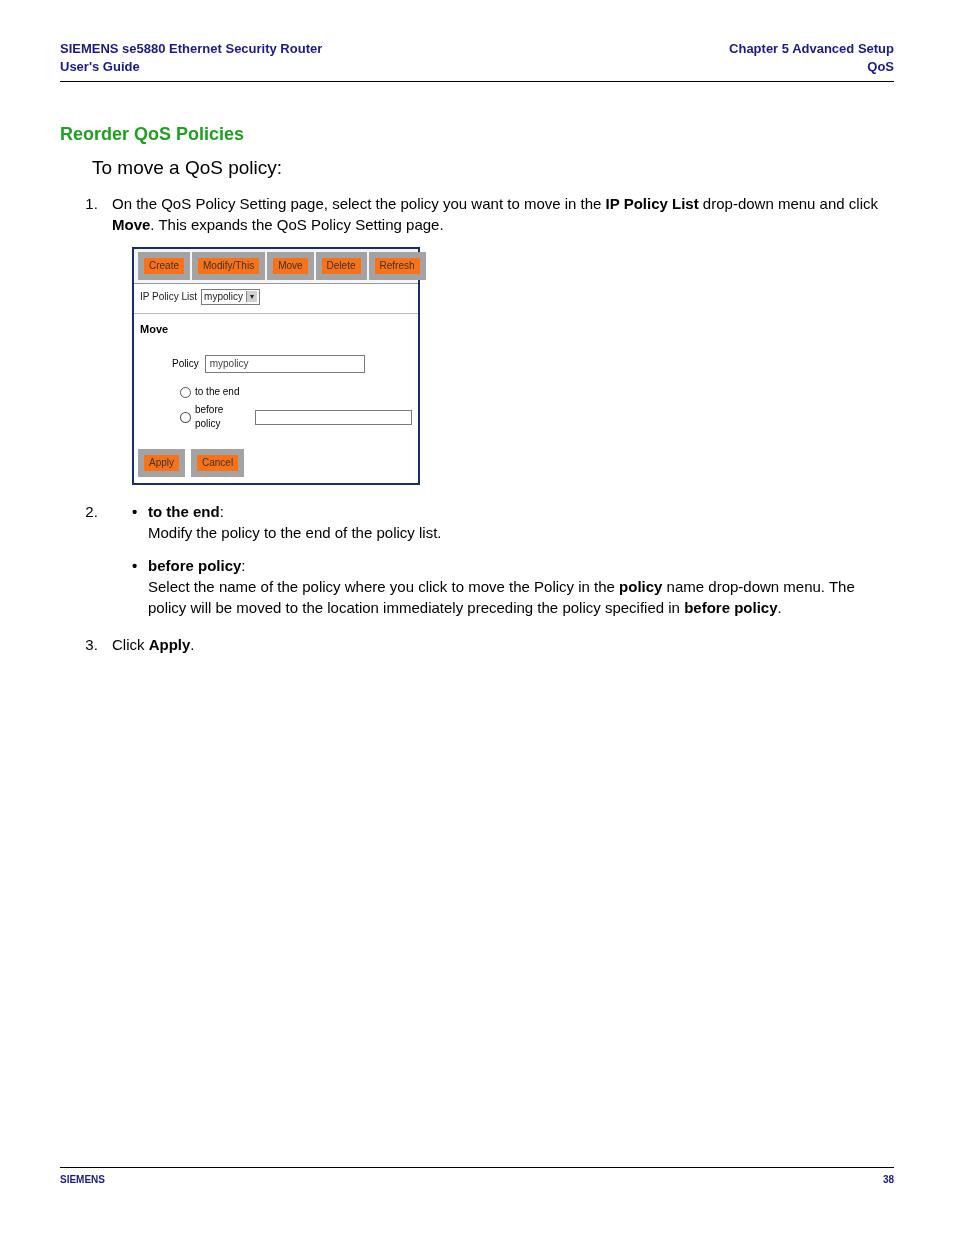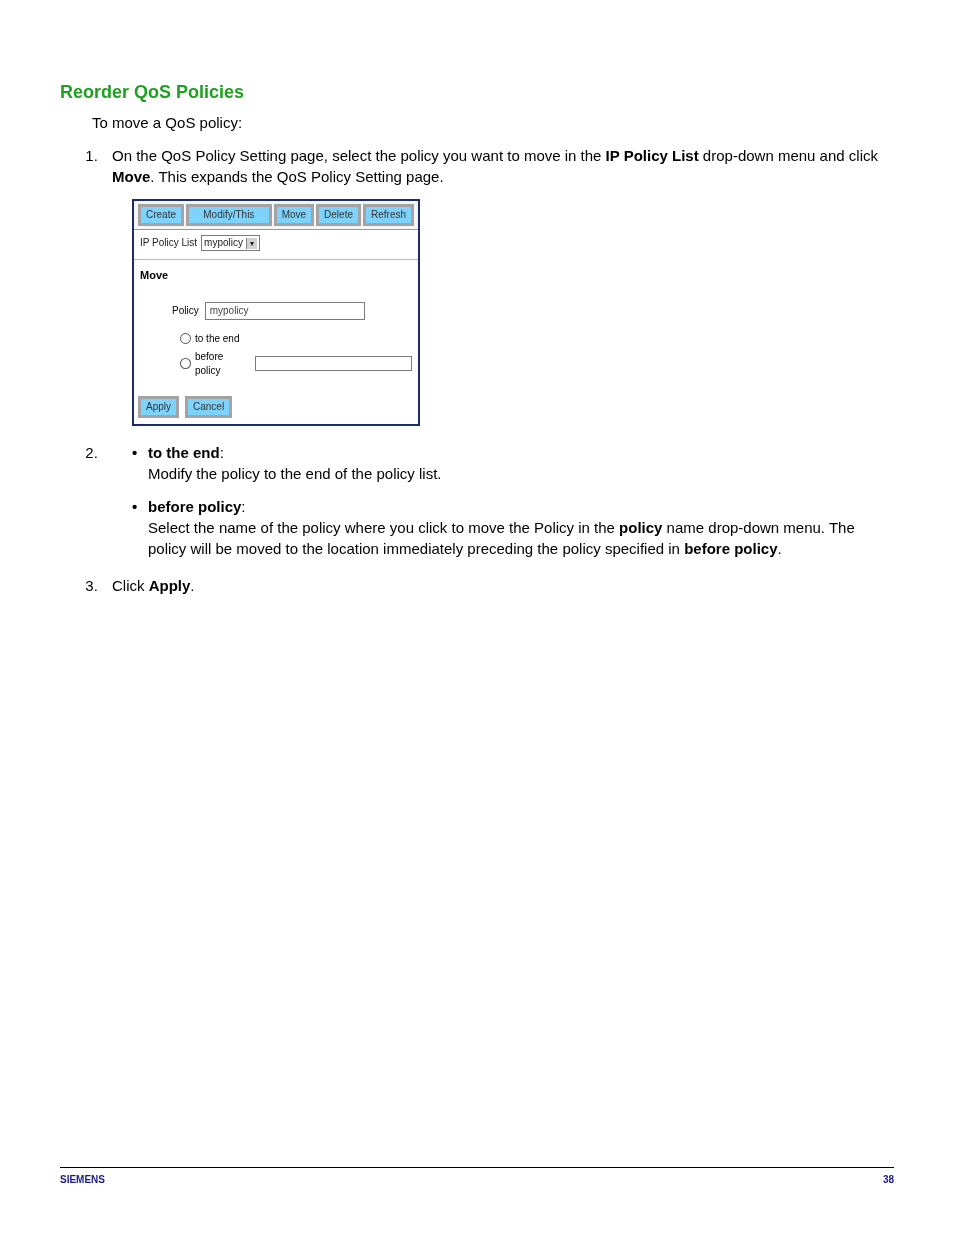--- a/index.html
+++ b/index.html
@@ -28,21 +28,21 @@
   .header-left { text-align: left; line-height: 1.35; }
   .header-right { text-align: right; line-height: 1.35; }
   .section-title {
     color: #1fa020;
     font-size: 18px;
     font-weight: bold;
     margin-top: 42px;
     margin-bottom: 10px;
   }
   .body-text {
-    font-size: 15px;
+    font-size: 19px;
     color: #000;
     line-height: 1.35;
     margin-left: 32px;
   }
   ol.steps {
     font-size: 15px;
     margin: 12px 0 0 0;
     padding-left: 42px;
   }
   ol.steps > li { margin-bottom: 16px; line-height: 1.4; padding-left: 10px; }
@@ -77,22 +77,22 @@
   .widget-toolbar {
     display: flex;
     gap: 2px;
     padding: 3px 4px 3px 4px;
     border-bottom: 1px solid #999;
     background: #f5f5f5;
   }
   .wbtn {
     font-size: 10px;
     padding: 1px 5px;
-    border: 3px solid #a3a3a3;
-    background: #7dd3fc;
+    border: 6px solid #a3a3a3;
+    background: #f97316;
     color: #333;
   }
   .wbtn-modify { flex: 1; text-align: center; }
   .widget-policyrow {
     padding: 5px 6px 8px 6px;
     font-size: 10px;
     color: #222;
     display: flex;
     align-items: center;
     gap: 4px;
@@ -159,20 +159,30 @@
     justify-content: space-between;
     font-size: 10px;
     font-weight: bold;
     color: #1a1a8a;
   }
 </style>
 </head>
 <body>
 
 <div class="page">
+  <div class="header">
+    <div class="header-left">
+      <div>SIEMENS se5880 Ethernet Security Router</div>
+      <div>User's Guide</div>
+    </div>
+    <div class="header-right">
+      <div>Chapter 5  Advanced Setup</div>
+      <div>QoS</div>
+    </div>
+  </div>
 
   <div class="section-title">Reorder QoS Policies</div>
 
   <div class="body-text">To move a QoS policy:</div>
 
   <ol class="steps">
     <li>
       <span>On the QoS Policy Setting page, select the policy you want to move in the </span><b>IP Policy List</b><span> drop-down menu and click </span><b>Move</b><span>. This expands the QoS Policy Setting page.</span>
 
       <div class="screenshot-widget">

